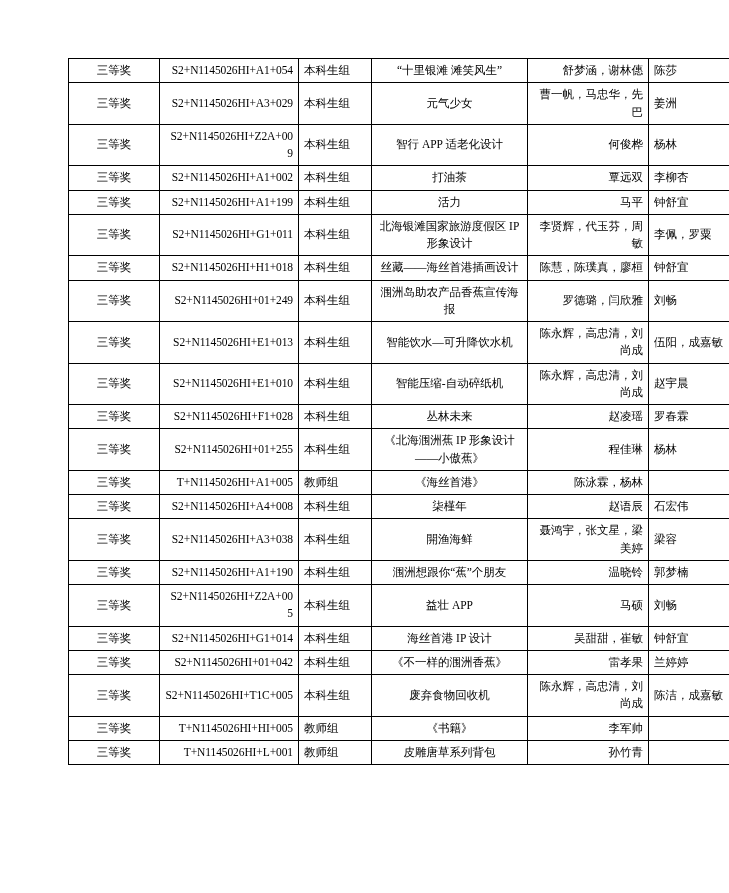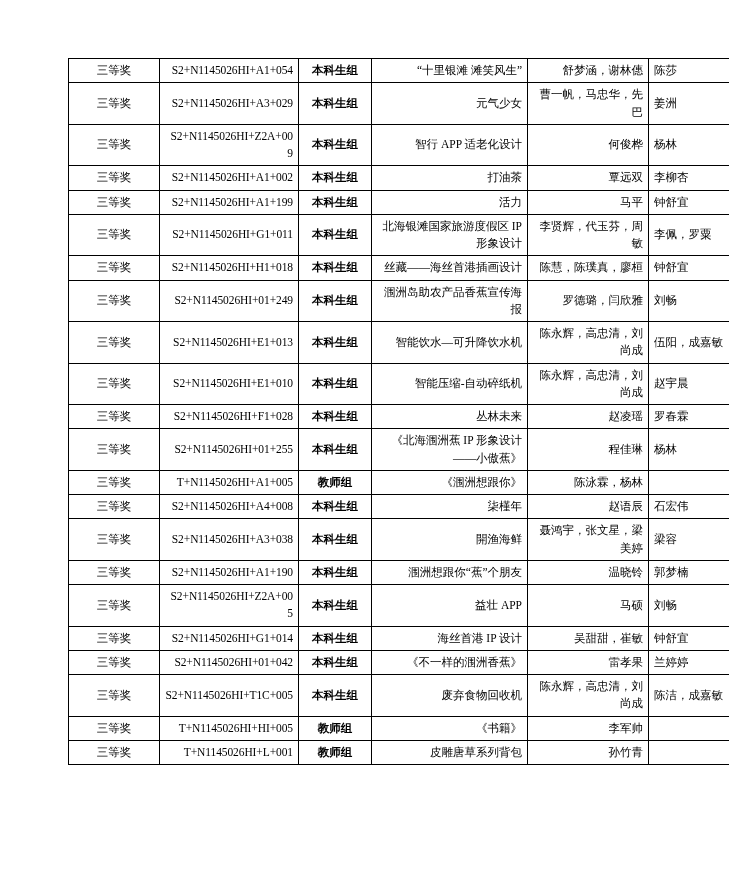--- a/index.html
+++ b/index.html
@@ -41,26 +41,25 @@
   }
   td.c-code {
     width: 128px;
     text-align: right;
     font-family: "Liberation Serif", "DejaVu Serif", serif;
     letter-spacing: -0.1px;
     font-size: 11px;
   }
   td.c-group {
     width: 62px;
-    text-align: center;
-    font-weight: bold;
+    text-align: left;
   }
   td.c-title {
     width: 145px;
-    text-align: right;
+    text-align: center;
   }
   td.c-authors {
     width: 110px;
     text-align: right;
   }
   td.c-advisor {
     width: 96px;
     text-align: left;
   }
 </style>
@@ -163,21 +162,21 @@
           <td class="c-code">S2+N1145026HI+01+255</td>
           <td class="c-group">本科生组</td>
           <td class="c-title">《北海涠洲蕉 IP 形象设计――小傲蕉》</td>
           <td class="c-authors">程佳琳</td>
           <td class="c-advisor">杨林</td>
         </tr>
         <tr>
           <td class="c-award">三等奖</td>
           <td class="c-code">T+N1145026HI+A1+005</td>
           <td class="c-group">教师组</td>
-          <td class="c-title">《涠洲想跟你》</td>
+          <td class="c-title">《海丝首港》</td>
           <td class="c-authors">陈泳霖，杨林</td>
           <td class="c-advisor"></td>
         </tr>
         <tr>
           <td class="c-award">三等奖</td>
           <td class="c-code">S2+N1145026HI+A4+008</td>
           <td class="c-group">本科生组</td>
           <td class="c-title">柒槿年</td>
           <td class="c-authors">赵语辰</td>
           <td class="c-advisor">石宏伟</td>

